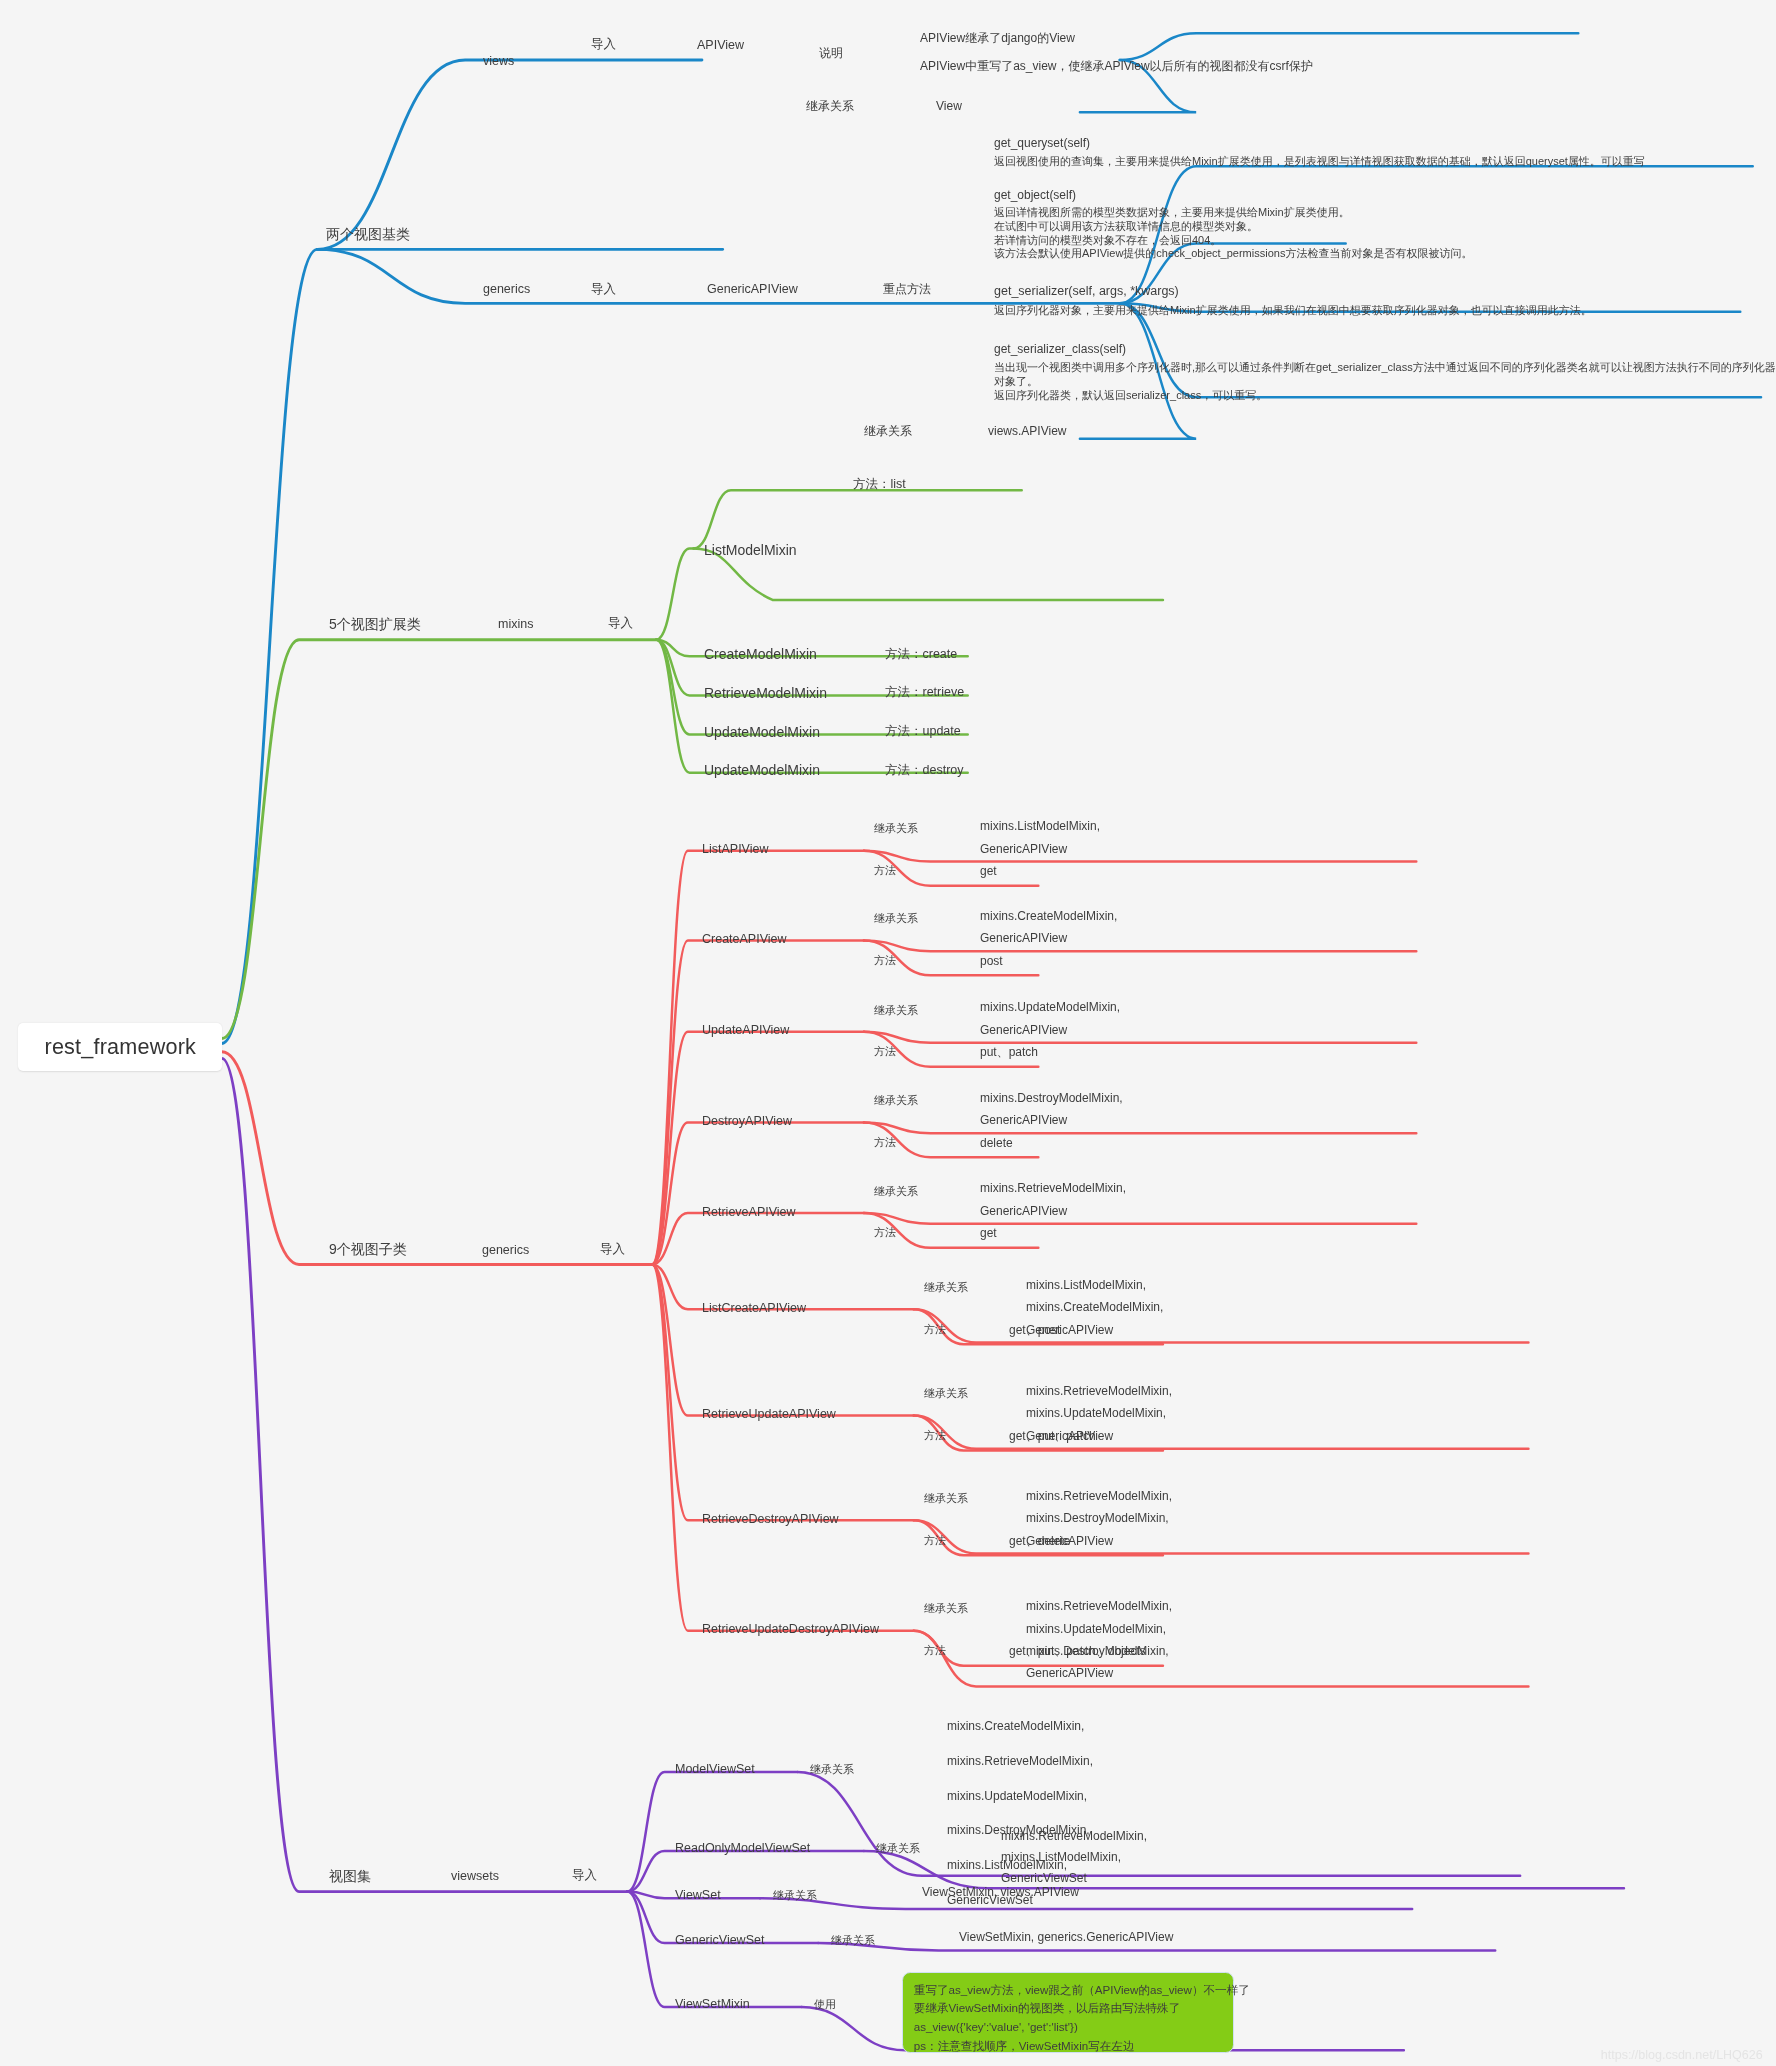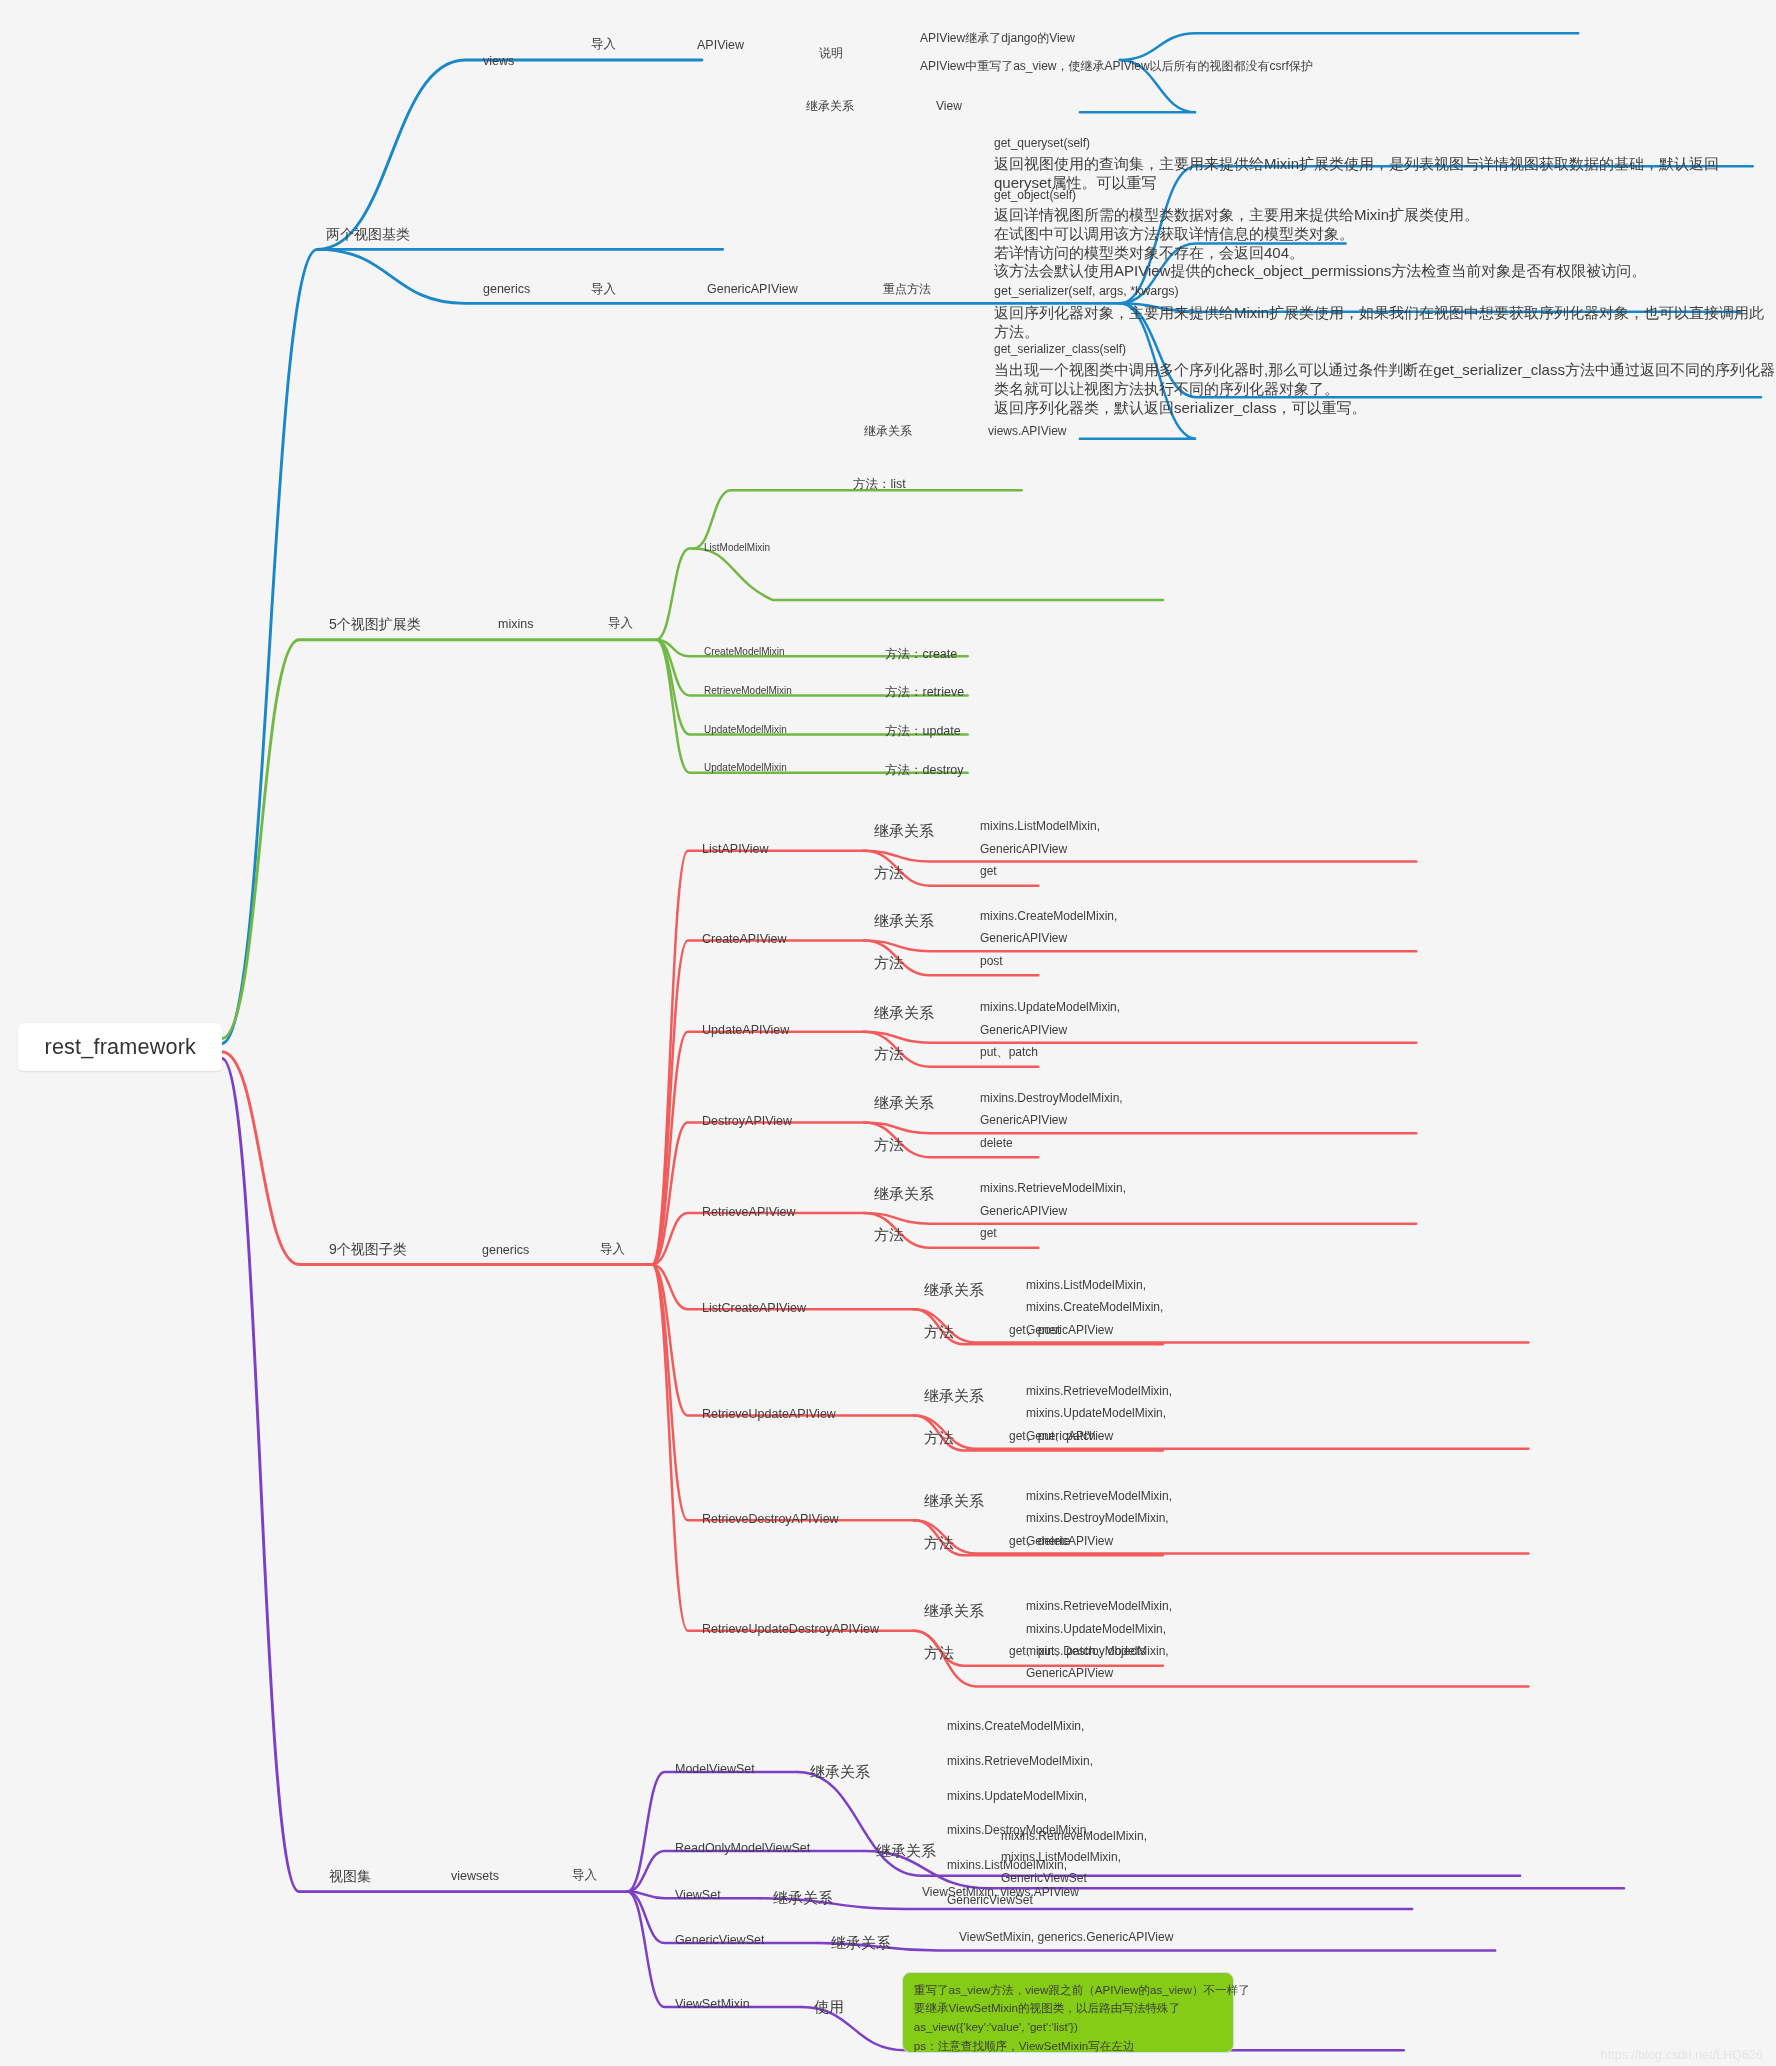--- a/index.html
+++ b/index.html
@@ -7,24 +7,24 @@
     width:1776px;height:2067px;
     background:#f5f5f5;
     font-family:"Liberation Sans","DejaVu Sans",sans-serif;
     color:#3d3d3d;
     position:relative;
     overflow:hidden;
   }
   #canvas{position:absolute;left:0;top:0;width:1776px;height:2067px;}
   svg.edges{position:absolute;left:0;top:0;width:1776px;height:2067px;pointer-events:none;}
   .lbl{position:absolute;white-space:pre;line-height:1.25;}
-  .t13{font-size:15px;}
+  .t13{font-size:11px;}
   .t14{font-size:12px;}
   .t15{font-size:12.5px;}
-  .t16{font-size:10px;}
+  .t16{font-size:14px;}
   .t17{font-size:14px;}
   .root{
     position:absolute;background:#ffffff;border-radius:5px;
     box-shadow:0 0.8px 1.7px rgba(0,0,0,.10);
     display:flex;align-items:center;justify-content:center;
     font-size:21.6px;color:#333;letter-spacing:0.2px;
   }
   .codebox{
     position:absolute;background:#ffffff;border:0.8px solid #c7dced;
     border-radius:8.3px;box-sizing:border-box;

